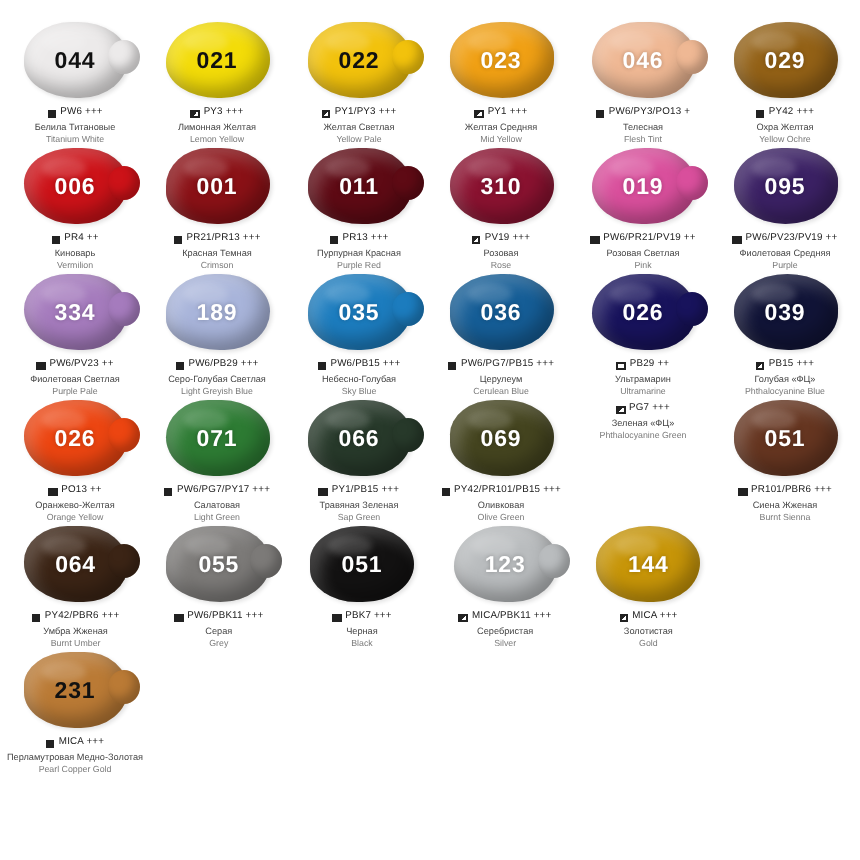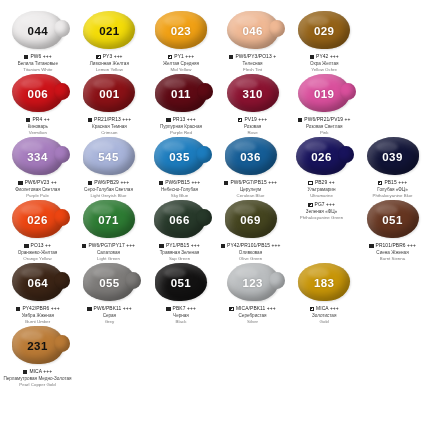--- a/index.html
+++ b/index.html
@@ -147,20 +147,34 @@
           <div class="pigline">
             <span class="opq semi"></span>
             <span>PY3 +++</span>
           </div>
           <div class="name-ru">Лимонная Желтая</div>
           <div class="name-en">Lemon Yellow</div>
         </div>
       </div>
       <div class="cell">
         <div class="blob-wrap">
+          <div class="blob lump" style="background: rgb(242, 194, 12); border-radius: 47% 48% 52% 54% / 53% 55% 54% 50%;"></div>
+          <div class="code dark">022</div>
+        </div>
+        <div class="meta">
+          <div class="pigline">
+            <span class="opq semi"></span>
+            <span>PY1/PY3 +++</span>
+          </div>
+          <div class="name-ru">Желтая Светлая</div>
+          <div class="name-en">Yellow Pale</div>
+        </div>
+      </div>
+      <div class="cell">
+        <div class="blob-wrap">
           <div class="blob" style="background: rgb(240, 160, 20); border-radius: 54% 53% 55% 56% / 50% 48% 55% 52%;"></div>
           <div class="code light">023</div>
         </div>
         <div class="meta">
           <div class="pigline">
             <span class="opq semi"></span>
             <span>PY1 +++</span>
           </div>
           <div class="name-ru">Желтая Средняя</div>
           <div class="name-en">Mid Yellow</div>
@@ -259,40 +273,54 @@
         </div>
         <div class="meta">
           <div class="pigline">
             <span class="opq full"></span>
             <span>PW6/PR21/PV19 ++</span>
           </div>
           <div class="name-ru">Розовая Светлая</div>
           <div class="name-en">Pink</div>
         </div>
       </div>
+      <div class="cell">
+        <div class="blob-wrap">
+          <div class="blob" style="background: rgb(59, 33, 100); border-radius: 50% 53% 55% 54% / 53% 47% 55% 55%;"></div>
+          <div class="code light">095</div>
+        </div>
+        <div class="meta">
+          <div class="pigline">
+            <span class="opq full"></span>
+            <span>PW6/PV23/PV19 ++</span>
+          </div>
+          <div class="name-ru">Фиолетовая Средняя</div>
+          <div class="name-en">Purple</div>
+        </div>
+      </div>
     </div>
     <div class="row">
       <div class="cell">
         <div class="blob-wrap">
           <div class="blob lump" style="background: rgb(165, 123, 189); border-radius: 45% 48% 46% 56% / 50% 51% 56% 57%;"></div>
           <div class="code light">334</div>
         </div>
         <div class="meta">
           <div class="pigline">
             <span class="opq full"></span>
             <span>PW6/PV23 ++</span>
           </div>
           <div class="name-ru">Фиолетовая Светлая</div>
           <div class="name-en">Purple Pale</div>
         </div>
       </div>
       <div class="cell">
         <div class="blob-wrap">
           <div class="blob" style="background: rgb(168, 180, 218); border-radius: 52% 53% 49% 58% / 56% 55% 57% 46%;"></div>
-          <div class="code light">545</div>
+          <div class="code light">189</div>
         </div>
         <div class="meta">
           <div class="pigline">
             <span class="opq full"></span>
             <span>PW6/PB29 +++</span>
           </div>
           <div class="name-ru">Серо-Голубая Светлая</div>
           <div class="name-en">Light Greyish Blue</div>
         </div>
       </div>
@@ -488,21 +516,21 @@
             <span class="opq semi"></span>
             <span>MICA/PBK11 +++</span>
           </div>
           <div class="name-ru">Серебристая</div>
           <div class="name-en">Silver</div>
         </div>
       </div>
       <div class="cell">
         <div class="blob-wrap">
           <div class="blob" style="background: rgb(199, 149, 8); border-radius: 56% 53% 49% 54% / 53% 53% 57% 52%;"></div>
-          <div class="code light">183</div>
+          <div class="code light">144</div>
         </div>
         <div class="meta">
           <div class="pigline">
             <span class="opq semi"></span>
             <span>MICA +++</span>
           </div>
           <div class="name-ru">Золотистая</div>
           <div class="name-en">Gold</div>
         </div>
       </div>

